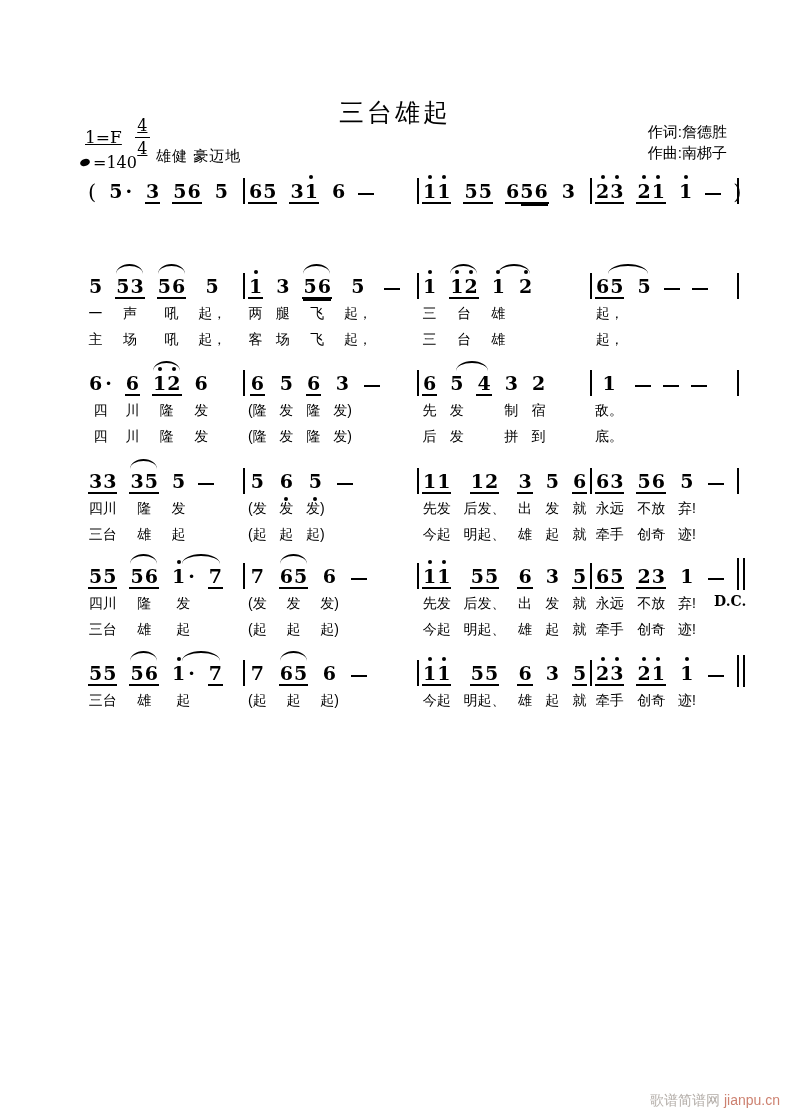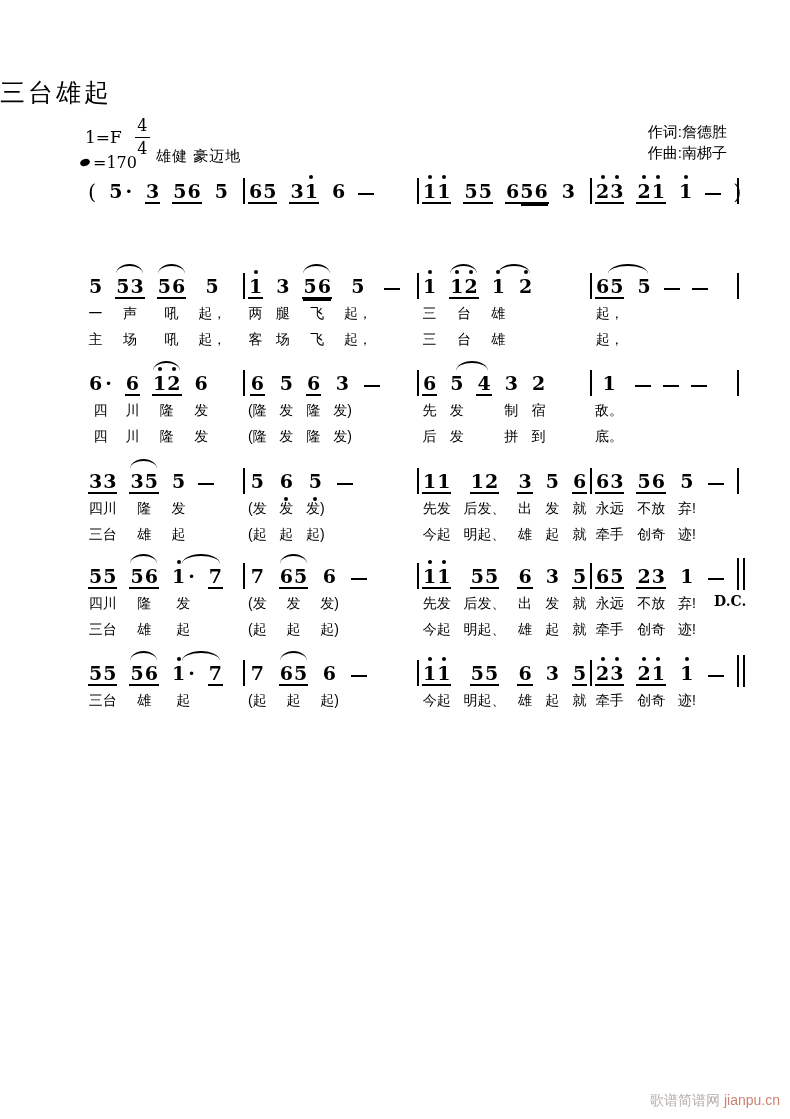--- a/index.html
+++ b/index.html
@@ -1,21 +1,21 @@
 <!DOCTYPE html>
 <html><head>
 <meta charset="utf-8">
 <style>
   html,body{margin:0;padding:0;background:#fff;}
   .page{position:relative;width:790px;height:1119px;background:#ffffff;overflow:hidden;
         font-family:"Liberation Sans",sans-serif;color:#000;}
-  .title{position:absolute;top:76px;left:0;right:0;
+  .title{position:absolute;top:96px;left:0;right:0;text-align:center;
          font-family:"DejaVu Serif",serif;font-size:25px;letter-spacing:3px;}
   .keyblock{position:absolute;left:85px;top:116px;display:flex;align-items:flex-start;
-            font-family:"DejaVu Serif",serif;}
+            font-family:"DejaVu Serif",serif;text-decoration:underline;}
   .keysig{font-size:17px;margin-top:11px;}
   .frac{display:inline-flex;flex-direction:column;align-items:center;margin-left:13px;
         font-size:16px;line-height:20px;}
   .frac .fbar{width:15px;height:1px;background:#000;margin:1px 0;}
   .temporow{position:absolute;left:80px;top:153px;display:flex;align-items:center;
             font-family:"DejaVu Serif",serif;font-size:16px;}
   .notehead{width:10px;height:7px;background:#000;border-radius:50%;transform:rotate(-18deg);
             margin-right:3px;display:inline-block;}
   .expression{position:absolute;left:156px;top:147px;font-size:15px;font-weight:normal;letter-spacing:1px;}
   .credits{position:absolute;right:63px;top:121px;font-size:15px;line-height:21px;text-align:left;}
@@ -60,21 +60,21 @@
     <span class="keysig">1=F</span>
     <span class="frac">
       <span>4</span>
       <span class="fbar"></span>
       <span>4</span>
     </span>
   </div>
 
   <div class="temporow">
     <span class="notehead"></span>
-    <span>=170</span>
+    <span>=140</span>
   </div>
 
   <div class="expression">雄健 豪迈地</div>
 
   <div class="credits">
     <div>作词:詹德胜</div>
     <div>作曲:南梆子</div>
   </div>
 
   <div class="score" id="score">

